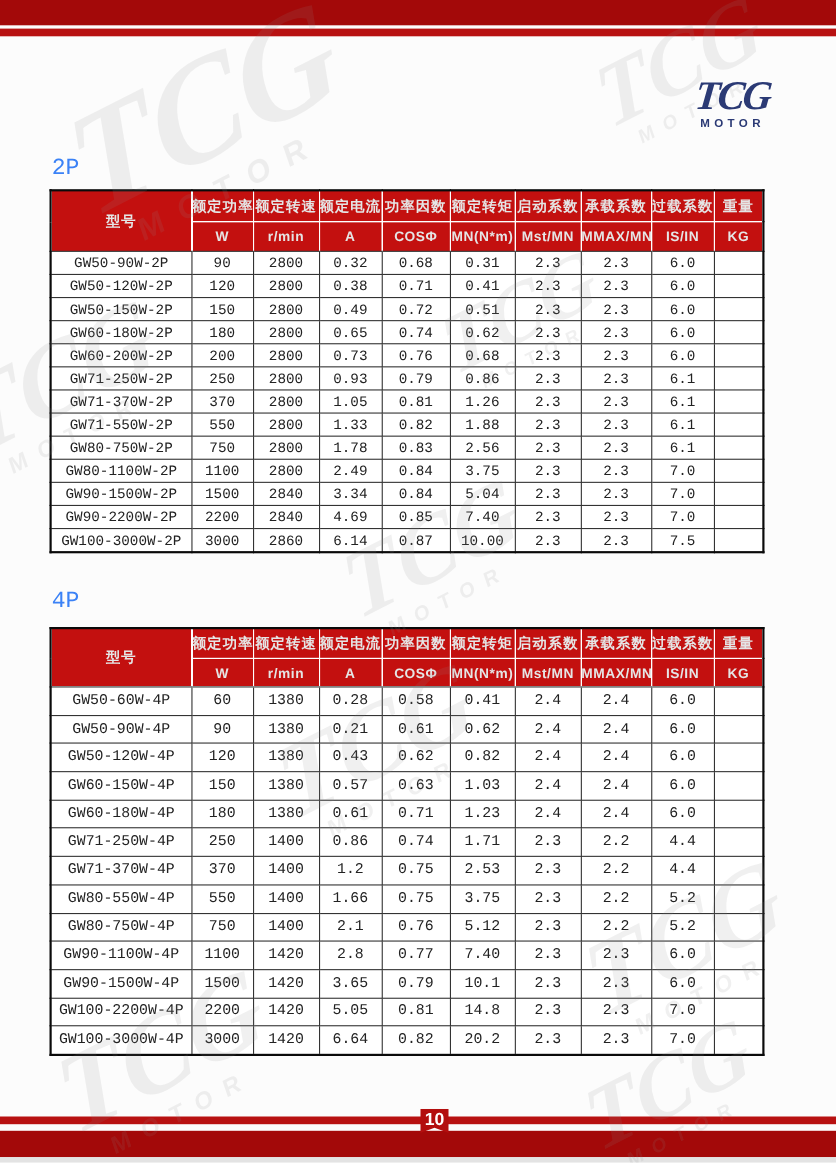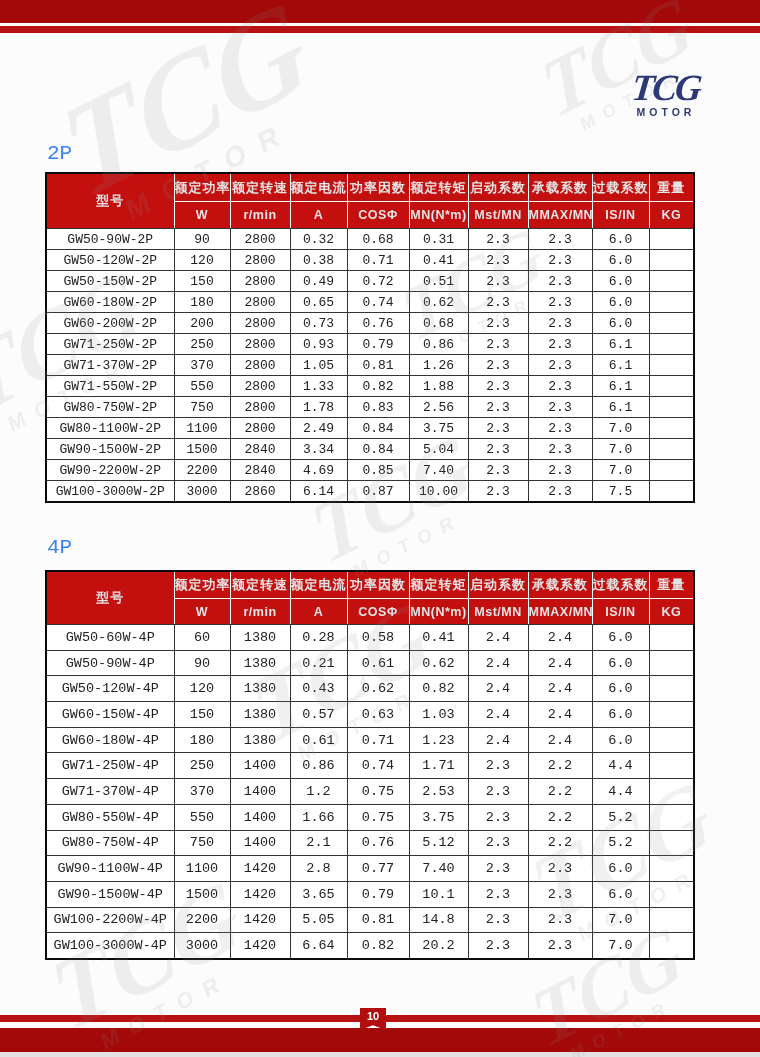--- a/index.html
+++ b/index.html
@@ -69,22 +69,22 @@
     color:#8f8f8f;opacity:0.13;transform:rotate(-27deg) skewX(-8deg);
     font-family:"Liberation Serif",serif;font-weight:900;font-style:italic;line-height:0.9;
   }
   .wm .wm-motor{
     font-family:"Liberation Sans",sans-serif;font-style:normal;
     letter-spacing:0.55em;font-size:0.22em;display:block;margin-top:0.12em;
   }
 
   
   .ribbon{
-    position:absolute;left:360px;top:1008px;width:26px;height:22px;z-index:7;
-    background:#b30e0e;color:#fff;font-size:11px;font-weight:bold;
+    position:absolute;left:382px;top:1008px;width:26px;height:22px;z-index:7;
+    background:#b30e0e;color:#fff;font-size:16px;font-weight:bold;
     display:flex;align-items:flex-start;justify-content:center;padding-top:2px;box-sizing:border-box;
     clip-path:polygon(0 0,100% 0,100% 100%,50% 78%,0 100%);
   }
 </style>
 </head>
 <body>
 
 <div class="band-top"></div>
 <div class="stripe-top"></div>
 

